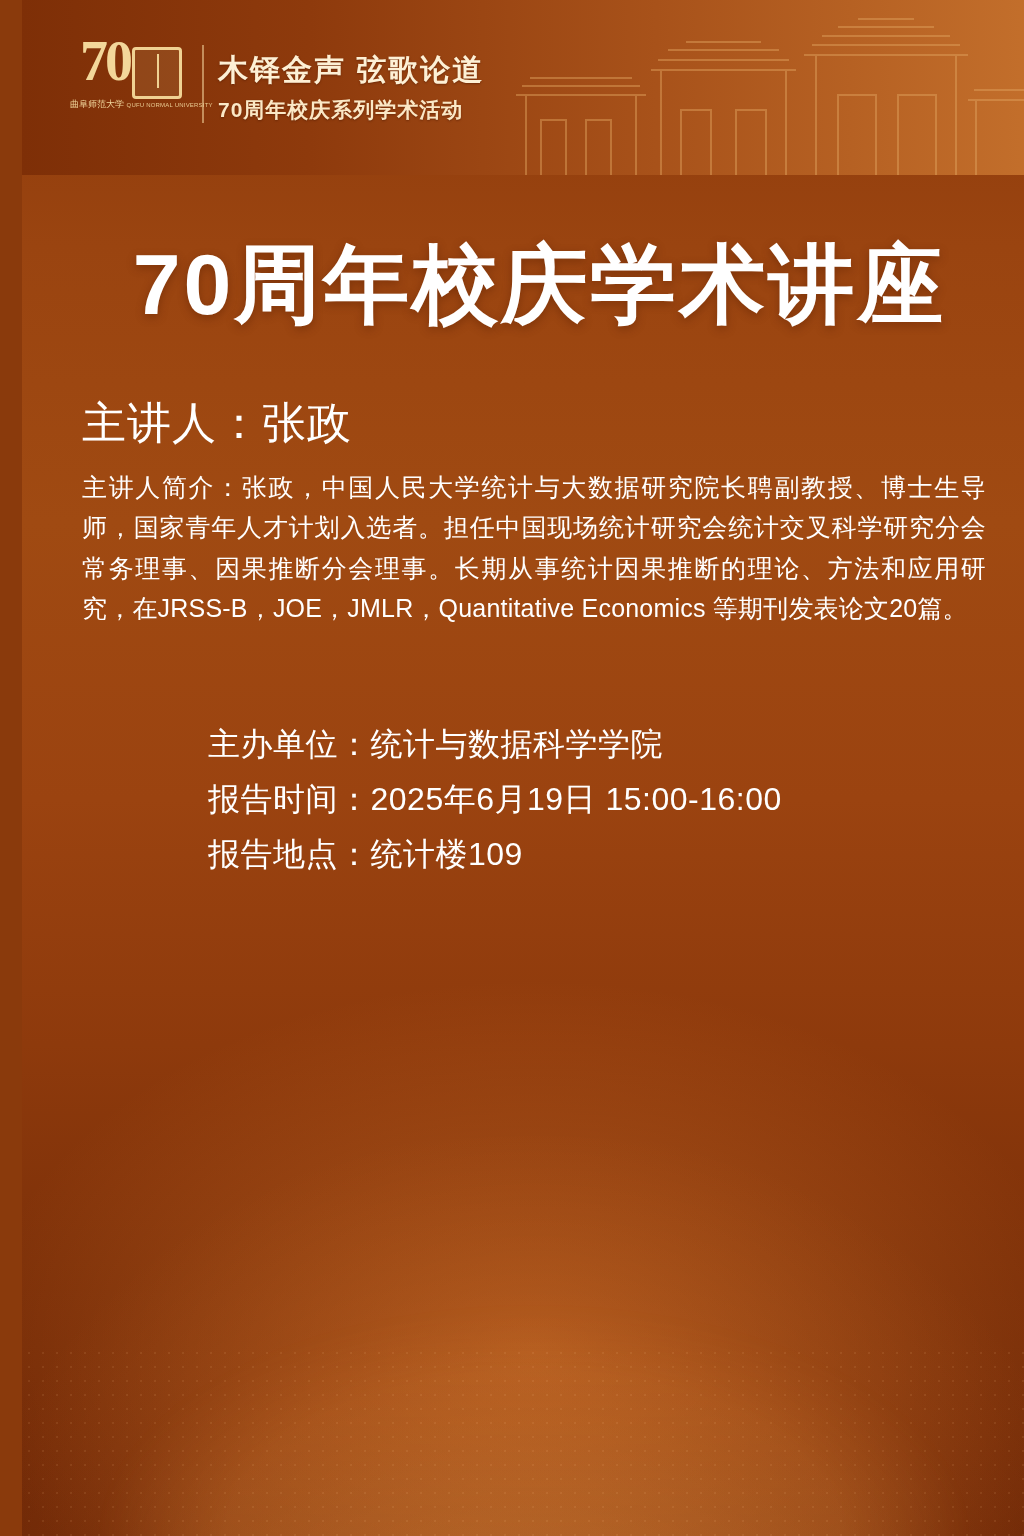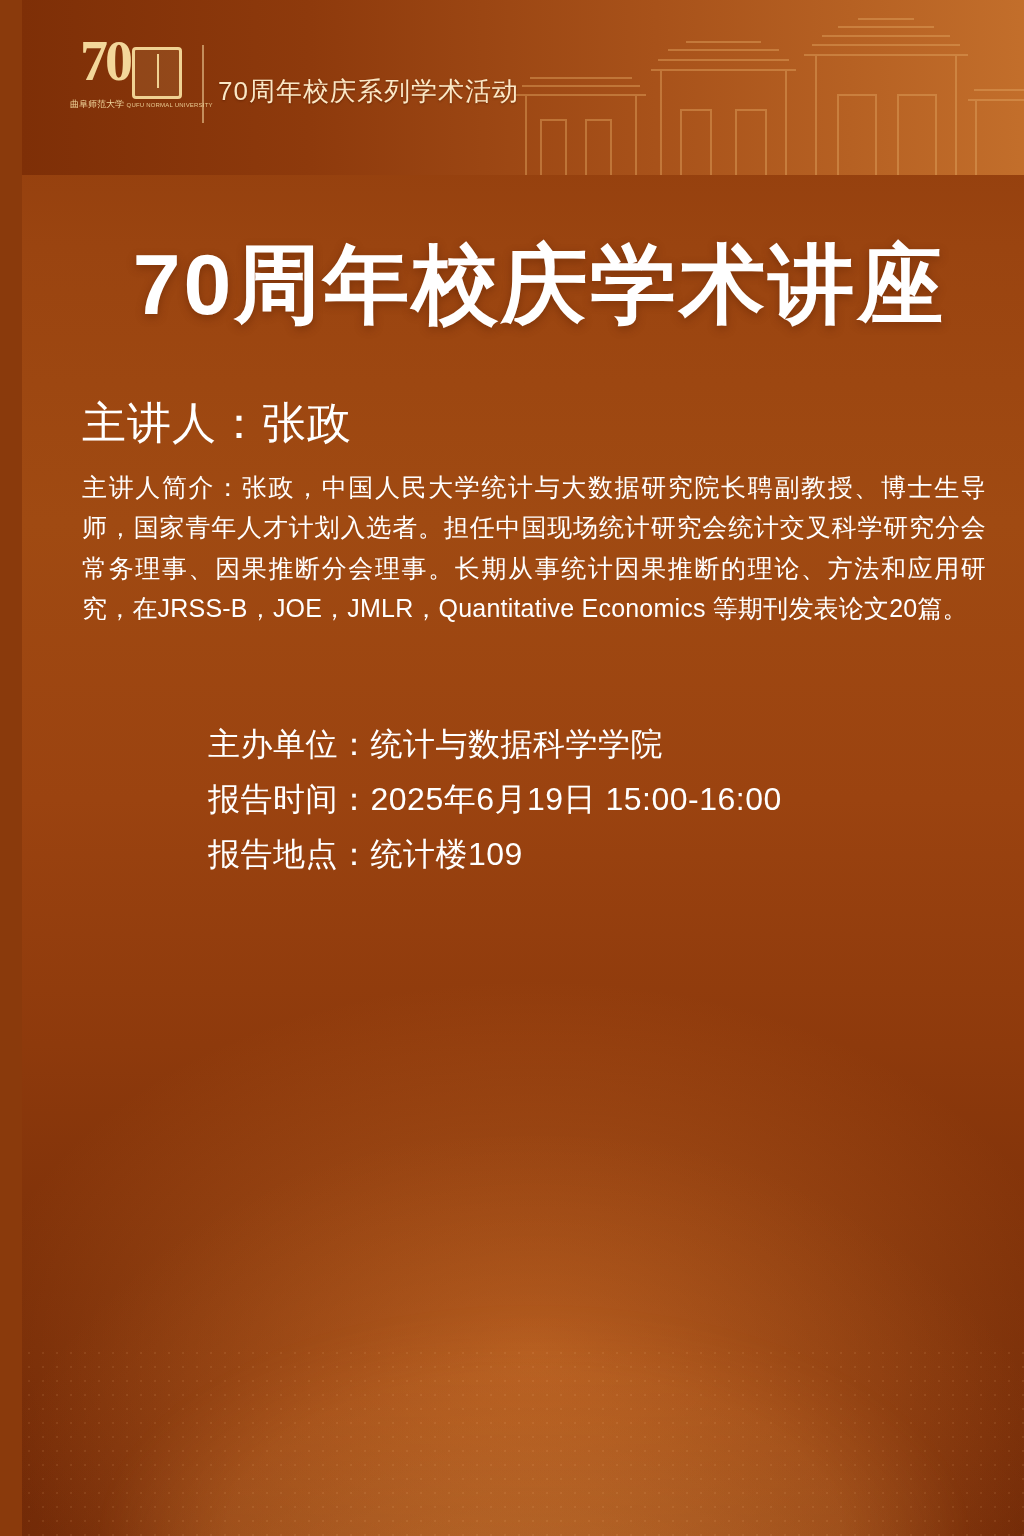--- a/index.html
+++ b/index.html
@@ -155,22 +155,22 @@
   }
   .header-line1 {
     font-size: 30px;
     font-weight: bold;
     letter-spacing: 2px;
     line-height: 1.2;
     text-shadow: 0 1px 2px rgba(80,25,0,0.55);
   }
   .header-line2 {
     margin-top: 8px;
-    font-size: 26px;
-    font-weight: normal;
+    font-size: 21px;
+    font-weight: bold;
     letter-spacing: 1px;
     color: #fbe8c6;
     text-shadow: 0 1px 2px rgba(80,25,0,0.55);
   }
 
   
   .main-title {
     margin-top: 62px;
     text-align: center;
     font-size: 86px;
@@ -259,20 +259,21 @@
         <div class="logo-70">70</div>
         <div class="logo-book"></div>
         <div class="logo-sub">
           <span>曲阜师范大学</span>
           <span class="en">QUFU NORMAL UNIVERSITY</span>
         </div>
         <div class="logo-divider"></div>
       </div>
 
       <div class="header-titles">
+        <div class="header-line1">木铎金声 弦歌论道</div>
         <div class="header-line2">70周年校庆系列学术活动</div>
       </div>
     </div>
   </div>
 
   <div class="main-title">70周年校庆学术讲座</div>
 
 
   <div class="speaker-block">
     <div class="speaker-name">主讲人：张政</div>

